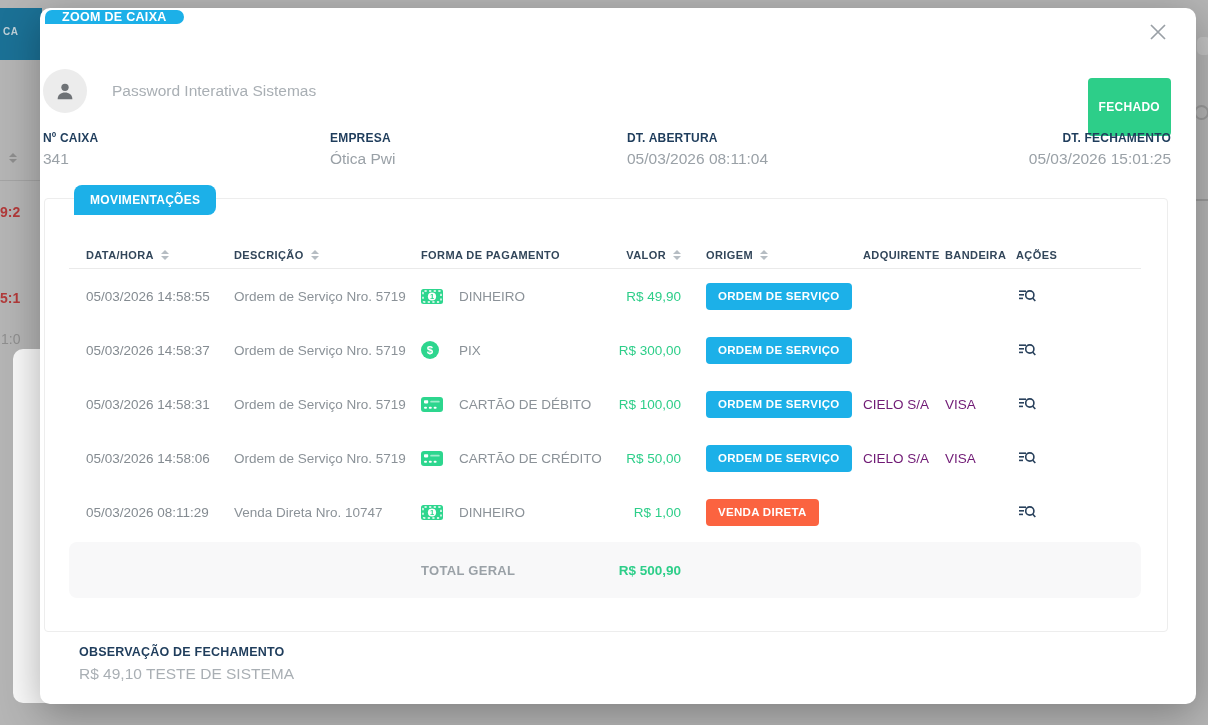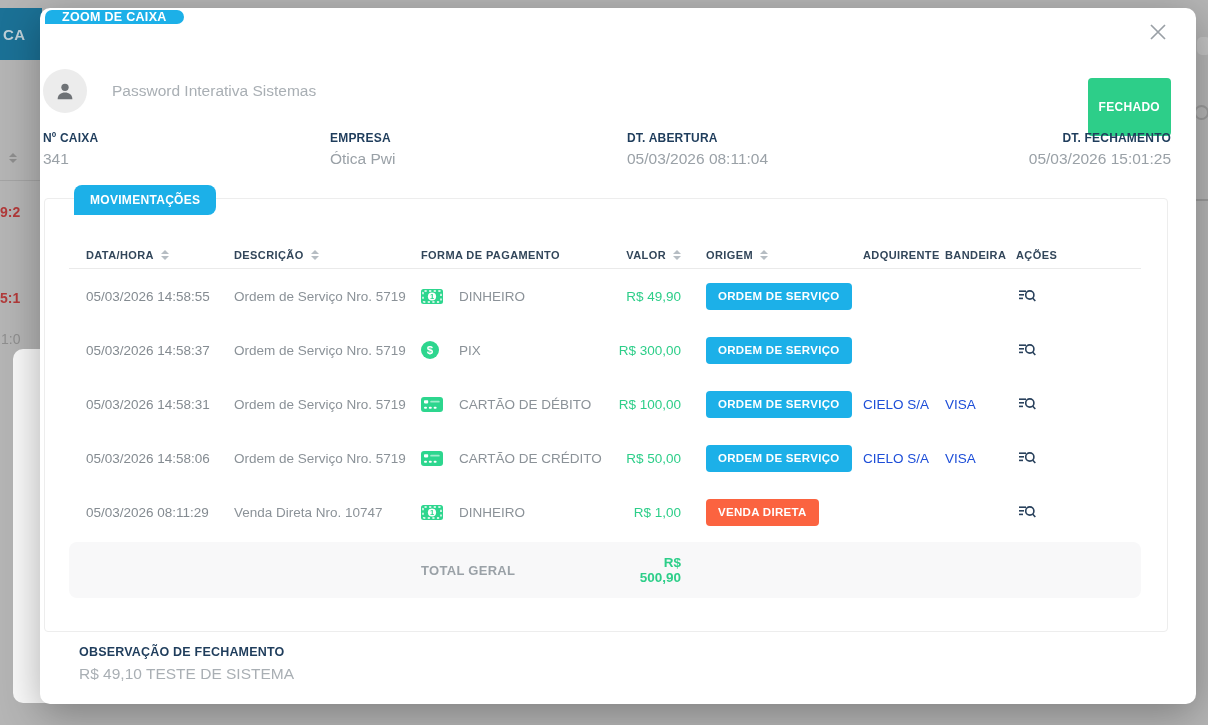--- a/index.html
+++ b/index.html
@@ -1,21 +1,21 @@
 <!DOCTYPE html>
 <html><head>
 <meta charset="utf-8">
 <style>
   * { margin:0; padding:0; box-sizing:border-box; }
   html,body { width:1208px; height:725px; overflow:hidden; font-family:"Liberation Sans", sans-serif; }
   body { position:relative; background:#b5b5b5; }
 
   
   .bd-teal    { position:absolute; left:0; top:8; top:8px; width:42px; height:52px; background:#1b7196; }
-  .bd-ca      { position:absolute; left:3px; top:26px; font-size:15px; font-weight:bold; color:#bfd0d8; letter-spacing:.5px; }
+  .bd-ca      { position:absolute; left:3px; top:26px; font-size:10px; font-weight:bold; color:#bfd0d8; letter-spacing:.5px; }
   .bd-sort    { position:absolute; left:2px; top:153px; }
   .bd-line    { position:absolute; left:0; top:180px; width:40px; height:1px; background:#a4a4a4; }
   .bd-frag    { position:absolute; left:0; font-size:14px; font-weight:bold; color:#b23a3a; }
   .bd-frag.f1 { top:204px; }
   .bd-frag.f2 { top:290px; }
   .bd-frag.f3 { top:331px; color:#8f8f8f; font-weight:normal; left:1px; }
   .bd-panel2  { position:absolute; left:13px; top:349px; width:50px; height:354px; background:#fafafa; border-radius:10px; }
   .bd-blob    { position:absolute; left:1197px; top:37px; width:14px; height:18px; background:#c4c4c4; border-radius:5px; }
   .bd-circle  { position:absolute; left:1194px; top:105px; width:15px; height:15px; border:2px solid #9b9b9b; border-radius:50%; }
   .bd-hline   { position:absolute; left:1196px; top:199px; width:12px; height:2px; background:#9b9b9b; }
@@ -77,27 +77,27 @@
   .pay-icon svg { display:none; }
   .trow.icon-cash .ic-cash { display:block; }
   .trow.icon-pix  .ic-pix  { display:block; }
   .trow.icon-card .ic-card { display:block; }
   .c-val { text-align:right; color:#2dce89; font-weight:500; }
   .c-origin { padding-left:25px; }
   .badge { display:inline-flex; align-items:center; height:27px; padding:0 12px; border-radius:4px;
            color:#fff; font-size:11.5px; font-weight:bold; letter-spacing:.3px; white-space:nowrap; }
   .badge--service { background:#1cb0e8; }
   .badge--direct  { background:#fb6340; }
-  .c-acq, .c-brand { color:#1d4ed8; }
+  .c-acq, .c-brand { color:#701a75; }
   .c-actions { display:flex; }
   .action-btn { cursor:pointer; display:inline-flex; padding:2px; }
 
   .total-band { margin-top:3px; height:56px; background:#f8f8f9; border-radius:8px; }
   .total-label { grid-column:3; font-size:13px; font-weight:bold; color:#9aa1a7; letter-spacing:.3px; }
-  .total-value { grid-column:4; text-align:right; font-size:13.5px; font-weight:bold; color:#2dce89;margin-left:8px; }
+  .total-value { grid-column:4; text-align:right; font-size:13.5px; font-weight:bold; color:#2dce89; }
 
   .obs { position:absolute; left:3px; top:637px;margin-left:36px; }
   .obs-label { font-size:12.5px; font-weight:bold; color:#1f3d5c; letter-spacing:.2px; }
   .obs-value { font-size:15.5px; color:#a9afb4; margin-top:6px; }
 </style>
 </head>
 <body>
 
 <div>
   <div class="bd-teal"></div>

